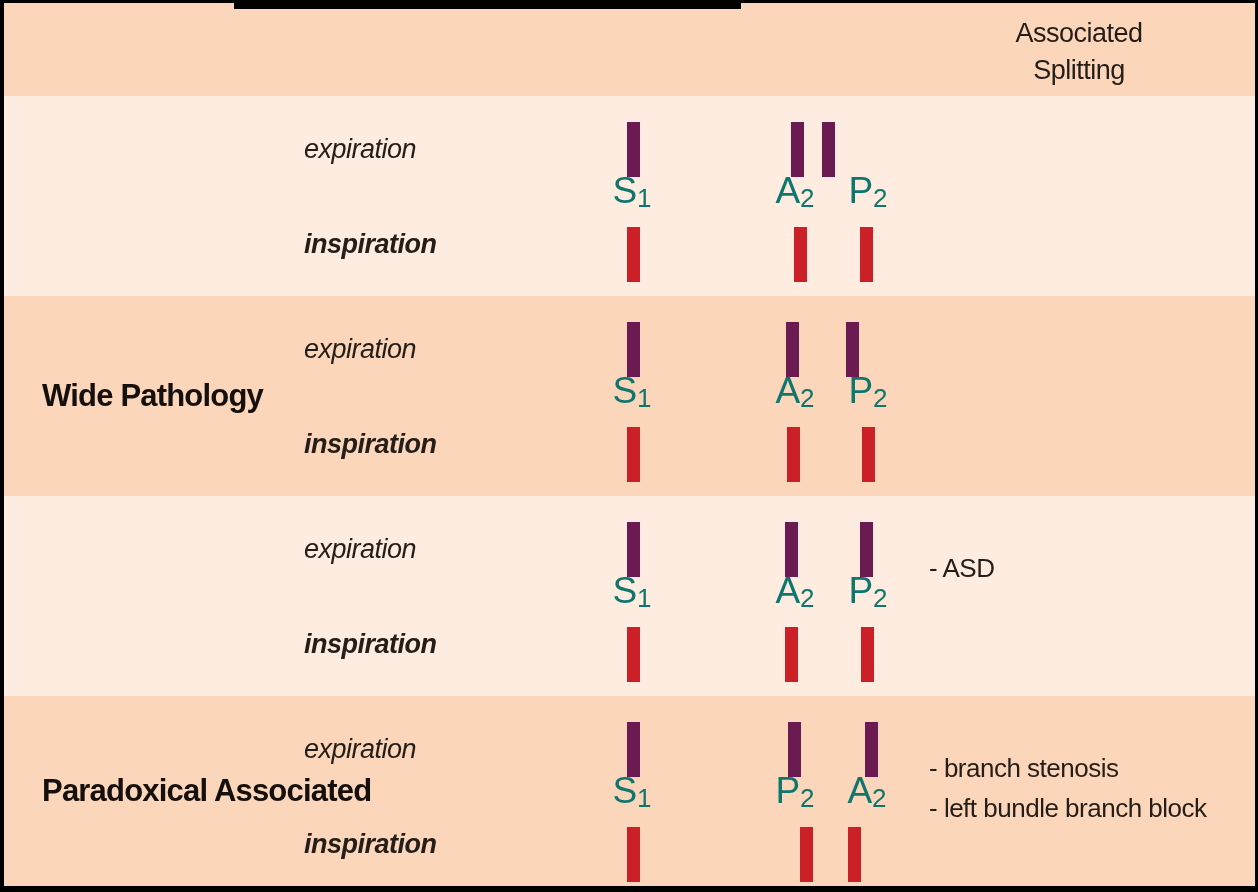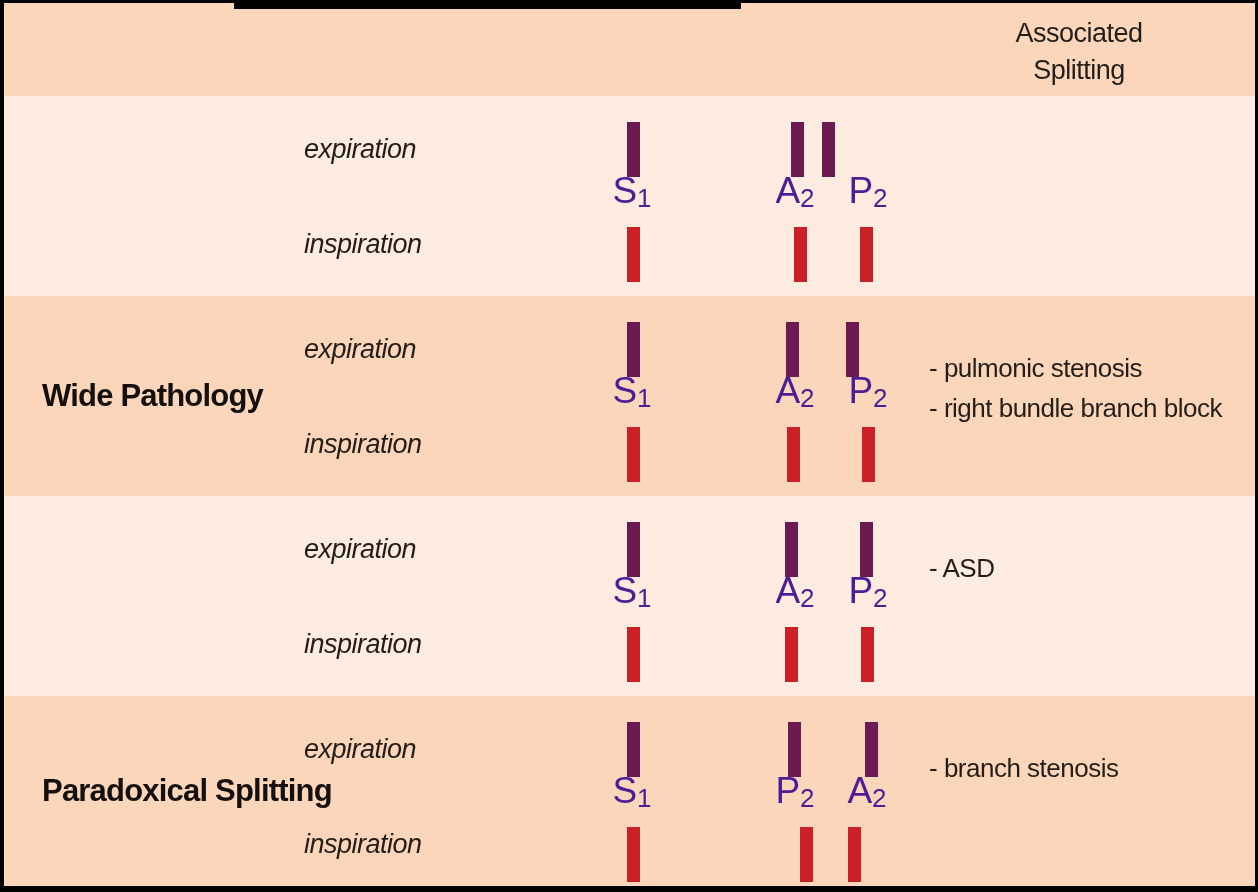--- a/index.html
+++ b/index.html
@@ -32,29 +32,29 @@
   .row-label {
     position:absolute; left:38px; top:0; height:100%;
     display:flex; align-items:center;
     font-size:31px; font-weight:700; letter-spacing:-0.8px; color:#15100d;
   }
   .phase-label {
     position:absolute; left:300px; width:232px; text-align:left;
     font-style:italic; font-size:27px; color:#241d18; letter-spacing:-0.5px;
   }
   .phase-label.exp  { top:38px; }
-  .phase-label.insp { top:133px; }
+  .phase-label.insp { top:133px;font-weight:bold; }
   .tick {
     position:absolute; width:13px; height:55px;
   }
   .tick.exp  { top:26px;  background: var(--exp-tick); }
   .tick.insp { top:131px; background: var(--insp-tick); }
   .snd {
     position:absolute; top:74px; transform:translateX(-50%);
-    font-size:37px; color:#4c1d95; font-weight:500; letter-spacing:-1px;
+    font-size:37px; color:#0f766e; font-weight:500; letter-spacing:-1px;
   }
   .snd sub { font-size:26px; vertical-align:baseline; position:relative; top:4px; left:1px; }
   .pathology {
     position:absolute; left:925px; top:52px;
     font-size:26px; line-height:40px; color:#241d18; letter-spacing:-0.5px;
     white-space:nowrap;
   }
 </style>
 </head>
 <body>
@@ -79,24 +79,20 @@
         <div class="tick insp" style="left: 789.5px;"></div>
         <div class="tick insp" style="left: 855.5px;"></div>
         <div class="snd" style="left: 627px;">S<sub>1</sub></div>
         <div class="snd" style="left: 790px;">A<sub>2</sub></div>
         <div class="snd" style="left: 863px;">P<sub>2</sub></div>
       </div>
       <div class="band row dark" style="height: 200px;">
     <div class="row-label">Wide Pathology</div>
     <div class="phase-label exp">expiration</div>
     <div class="phase-label insp">inspiration</div>
-    <div class="pathology">
-          <div>- pulmonic stenosis</div>
-          <div>- right bundle branch block</div>
-        </div>
   <div class="tick exp" style="left: 622.5px;"></div>
         <div class="tick exp" style="left: 781.5px;"></div>
         <div class="tick exp" style="left: 841.5px;"></div>
         <div class="tick insp" style="left: 622.5px;"></div>
         <div class="tick insp" style="left: 782.5px;"></div>
         <div class="tick insp" style="left: 857.5px;"></div>
         <div class="snd" style="left: 627px;">S<sub>1</sub></div>
         <div class="snd" style="left: 790px;">A<sub>2</sub></div>
         <div class="snd" style="left: 863px;">P<sub>2</sub></div>
       </div>
@@ -110,25 +106,26 @@
         <div class="tick exp" style="left: 780.5px;"></div>
         <div class="tick exp" style="left: 855.5px;"></div>
         <div class="tick insp" style="left: 622.5px;"></div>
         <div class="tick insp" style="left: 780.5px;"></div>
         <div class="tick insp" style="left: 856.5px;"></div>
         <div class="snd" style="left: 627px;">S<sub>1</sub></div>
         <div class="snd" style="left: 790px;">A<sub>2</sub></div>
         <div class="snd" style="left: 863px;">P<sub>2</sub></div>
       </div>
       <div class="band row dark" style="height: 190px;">
-    <div class="row-label">Paradoxical Splitting</div>
+    <div class="row-label">Paradoxical Associated</div>
     <div class="phase-label exp">expiration</div>
     <div class="phase-label insp">inspiration</div>
     <div class="pathology">
           <div>- branch stenosis</div>
+          <div>- left bundle branch block</div>
         </div>
   <div class="tick exp" style="left: 622.5px;"></div>
         <div class="tick exp" style="left: 783.5px;"></div>
         <div class="tick exp" style="left: 860.5px;"></div>
         <div class="tick insp" style="left: 622.5px;"></div>
         <div class="tick insp" style="left: 795.5px;"></div>
         <div class="tick insp" style="left: 843.5px;"></div>
         <div class="snd" style="left: 627px;">S<sub>1</sub></div>
         <div class="snd" style="left: 790px;">P<sub>2</sub></div>
         <div class="snd" style="left: 862px;">A<sub>2</sub></div>

